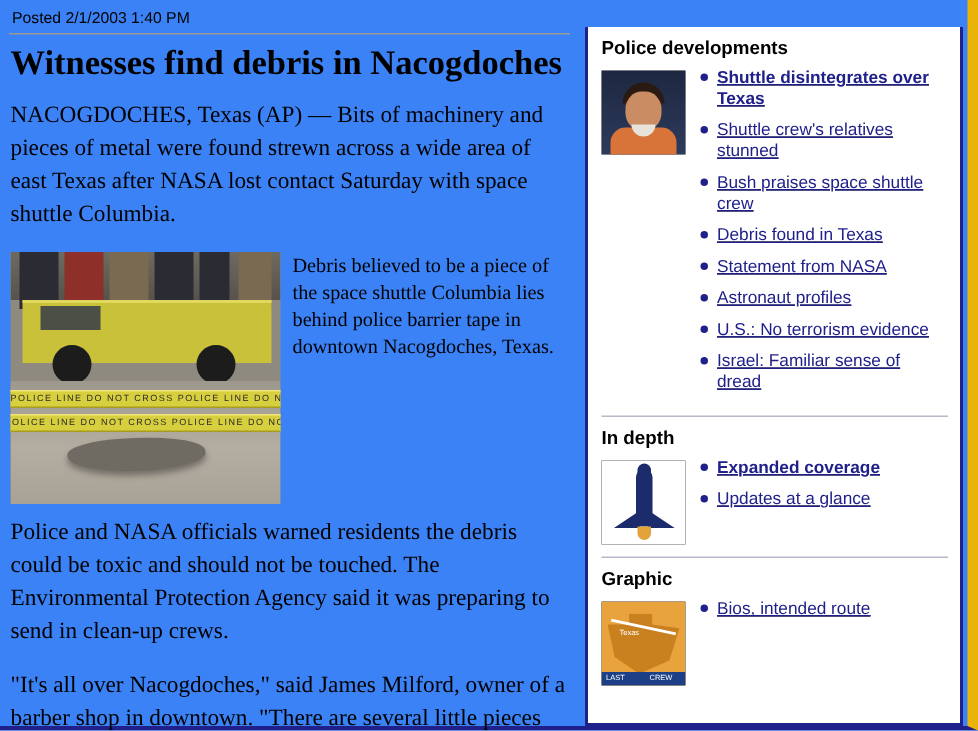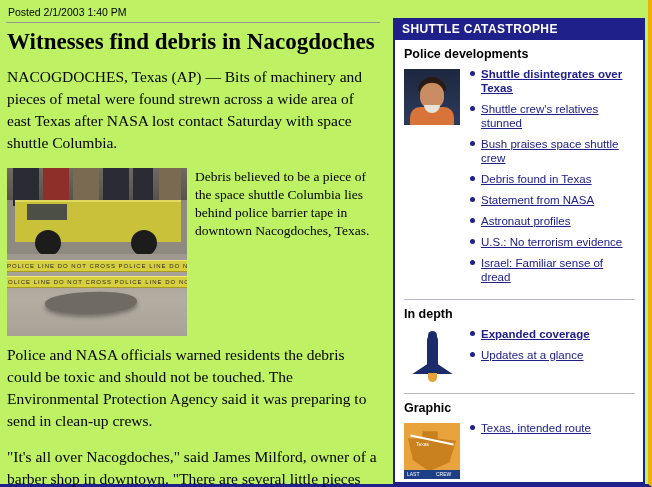--- a/index.html
+++ b/index.html
@@ -13,23 +13,23 @@
     font-family: "Liberation Serif", serif;
     color: #000000;
     overflow: hidden;
     position: relative;
   }
   .page {
     position: relative;
     width: 652px;
     height: 487px;
     box-sizing: border-box;
-    border-right: 4px solid #eab308;
+    border-right: 7px solid #eab308;
     border-bottom: 3px solid #20208a;
-    background: #bef264;
+    background: #3b82f6;
   }
   
   .article {
     position: absolute;
     left: 0;
     top: 0;
     width: 388px;
     height: 487px;
     padding: 4px 8px 0 6px;
     box-sizing: border-box;
@@ -272,21 +272,20 @@
       <div class="caption">Debris believed to be a piece of the space shuttle Columbia lies behind police barrier tape in downtown Nacogdoches, Texas.</div>
     </div>
 
     <div class="clearer"></div>
 
     <p class="body">Police and NASA officials warned residents the debris could be toxic and should not be touched. The Environmental Protection Agency said it was preparing to send in clean-up crews.</p>
     <p class="body">"It's all over Nacogdoches," said James Milford, owner of a barber shop in downtown. "There are several little pieces</p>
   </div>
 
   <div class="rail">
-    <div class="rail-header">SHUTTLE CATASTROPHE</div>
 
     <div class="rail-inner">
 
       <div class="rail-sect-title">Police developments</div>
       <div class="sect-row">
         <div class="thumb">
           <div class="astro-bg"></div>
           <div class="astro-hair"></div>
           <div class="astro-face"></div>
           <div class="astro-suit"></div>
@@ -330,20 +329,20 @@
           <div class="map-bg"></div>
           <div class="map-state"></div>
           <div class="map-line"></div>
           <div class="map-lbl" style="left:12px; top:18px">Texas</div>
           <div class="map-blue">
             <span style="left:3px">LAST</span>
             <span style="left:32px">CREW</span>
           </div>
         </div>
         <ul class="links">
-          <li><a href="#">Texas, intended route</a></li>
+          <li><a href="#">Bios, intended route</a></li>
         </ul>
       </div>
 
     </div>
   </div>
 
 </div>
 
 </body></html>

